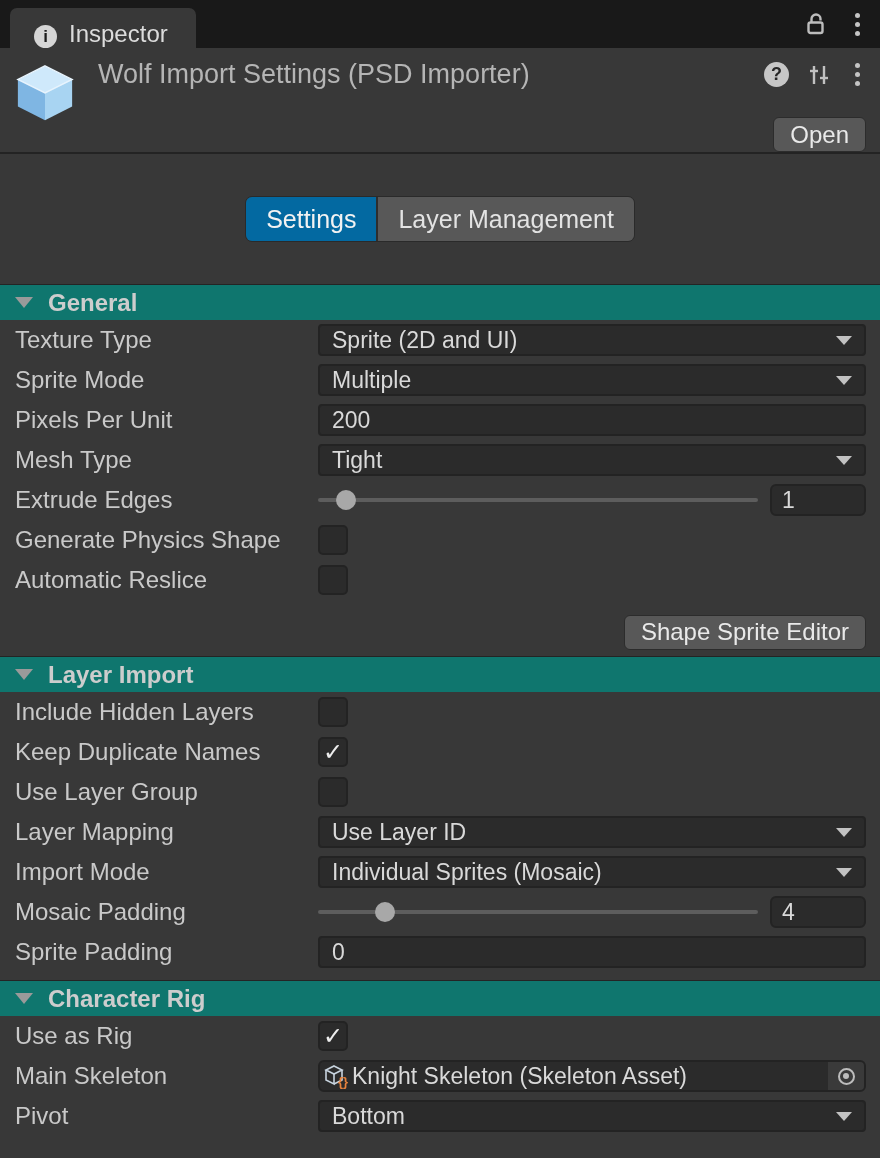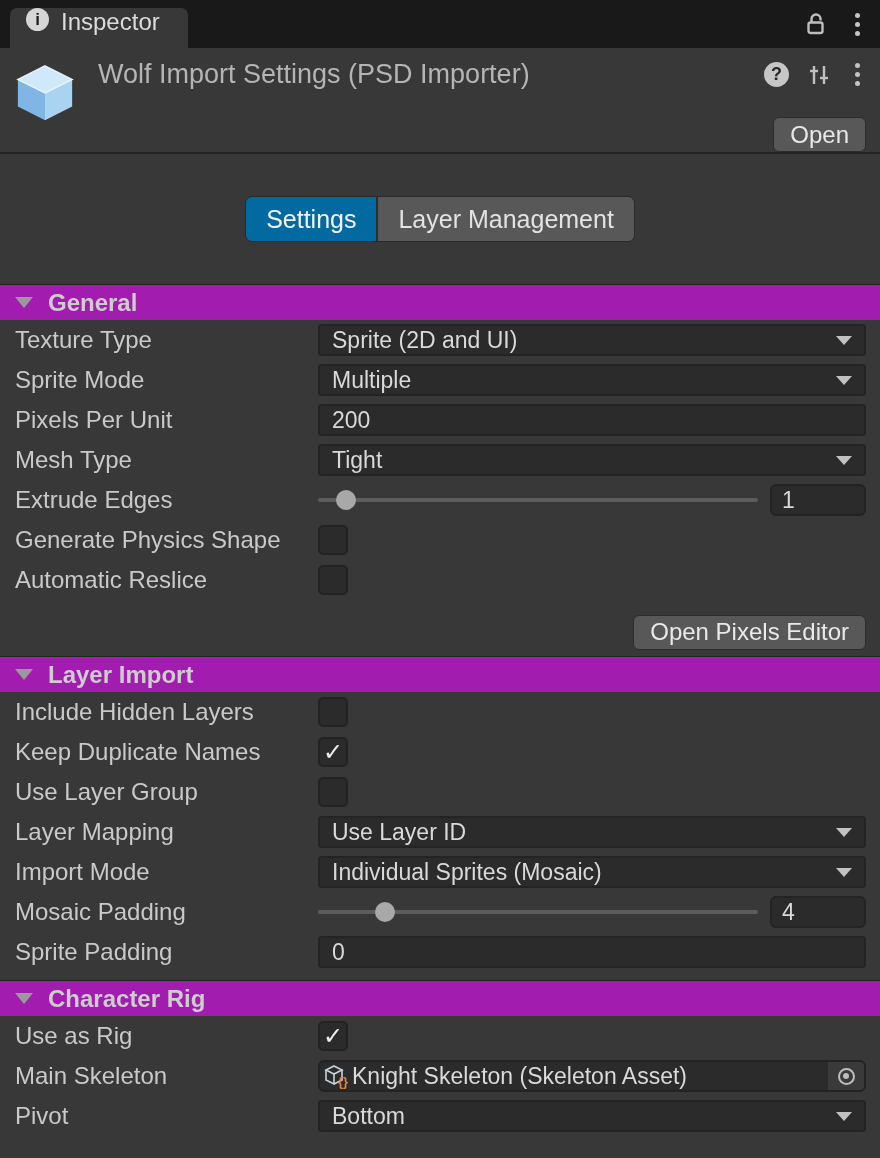--- a/index.html
+++ b/index.html
@@ -3,21 +3,21 @@
 <meta charset="utf-8">
 <style>
   * { margin:0; padding:0; box-sizing:border-box; }
   html,body { background:#1b1b1b; }
   body { font-family:"Liberation Sans","DejaVu Sans",sans-serif; -webkit-font-smoothing:antialiased; }
   .window { width:880px; height:1158px; background:#383838; overflow:hidden; position:relative; }
 
   
   .tabstrip { height:48px; background:#191919; display:flex; justify-content:space-between; align-items:flex-end; }
   .doc-tab { height:40px; background:#383838; border-radius:7px 7px 0 0; margin-left:10px;
-             display:flex; align-items:flex-start; gap:12px; padding:0 28px 0 16px; cursor:default; }
+             display:flex; align-items:flex-end; gap:12px; padding:0 28px 0 24px; cursor:default; }
   .doc-tab-label { font-size:24px; color:#dcdcdc; }
   .info-icon { width:23px; height:23px; border-radius:50%; background:#d6d6d6; display:flex; align-items:center; justify-content:center; flex:none; }
   .info-icon::after { content:"i"; color:#1d1d1d; font-size:17px; font-weight:bold; }
   .strip-icons { display:flex; align-items:center; gap:22px; padding:0 14px; height:48px; }
   .kebab { display:flex; flex-direction:column; gap:4px; align-items:center; padding:4px 6px; }
   .kebab i { width:5px; height:5px; border-radius:50%; background:#c4c4c4; display:block; }
 
   
   .header { display:flex; padding:8px 14px 0 14px; height:104px; }
   .psd-icon-wrap { width:62px; height:62px; margin-top:6px; flex:none; }
@@ -34,21 +34,21 @@
          font-family:inherit;margin-top:16px; }
 
   
   .tabs-zone { height:132px; border-top:2px solid #232323; display:flex; align-items:center; justify-content:center; }
   .mode-tabs { display:flex; border-radius:7px; overflow:hidden; border:1px solid #2a2a2a; }
   .mode-tab { height:44px; padding:0 20px; font-size:25px; border:none; display:flex; align-items:center; cursor:default; font-family:inherit; }
   .mode-tab.selected { background:#0369a1; color:#f2f2f2; }
   .mode-tab.unselected { background:#585858; color:#e3e3e3; border-left:2px solid #2e2e2e; }
 
   
-  .section-header { height:36px; background:#a21caf; border-top:1px solid #242424;
+  .section-header { height:36px; background:#0f766e; border-top:1px solid #242424;
                     display:flex; align-items:center; gap:15px; padding-left:15px; cursor:default; }
   .section-header.gap { margin-top:8px; }
   .foldout-arrow { width:0; height:0; border-left:9px solid transparent; border-right:9px solid transparent; border-top:11px solid #9a9a9a; }
   .section-title { font-size:24px; font-weight:bold; color:#cdcdcd; }
 
   .row { height:40px; display:flex; align-items:center; padding:0 14px 0 15px; }
   .label { flex:0 0 303px; font-size:24px; color:#c9c9c9; white-space:nowrap; overflow:hidden; }
 
   .dropdown, .textfield { flex:1; height:32px; background:#2b2b2b; border:2px solid #232323; border-radius:4px;
                           display:flex; align-items:center; padding:0 12px; font-size:23px; color:#d9d9d9; cursor:default; }
@@ -190,21 +190,21 @@
     <span class="label">Generate Physics Shape</span>
     <div class="checkbox"></div>
   </div>
 
   <div class="row">
     <span class="label">Automatic Reslice</span>
     <div class="checkbox"></div>
   </div>
 
   <div class="btn-row">
-    <button class="btn">Open Pixels Editor</button>
+    <button class="btn">Shape Sprite Editor</button>
   </div>
 
   <div class="section-header gap">
     <span class="foldout-arrow"></span>
     <span class="section-title">Layer Import</span>
   </div>
 
   <div class="row">
     <span class="label">Include Hidden Layers</span>
     <div class="checkbox"></div>

